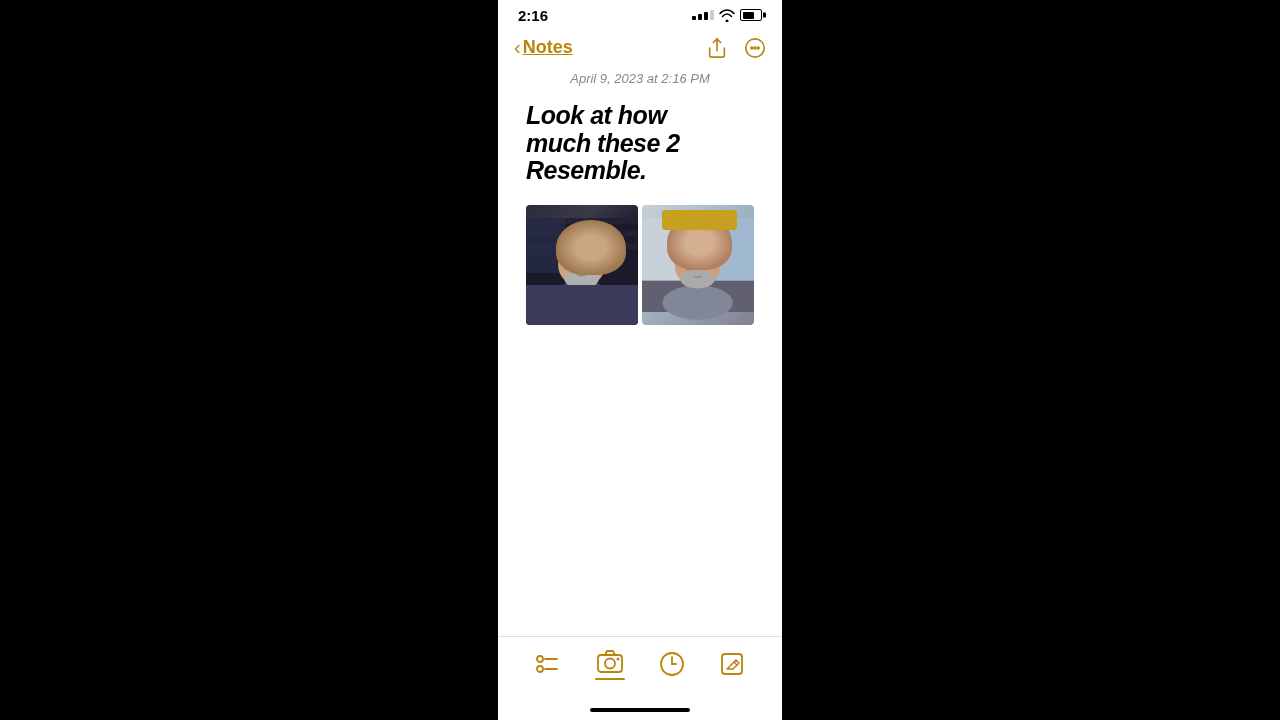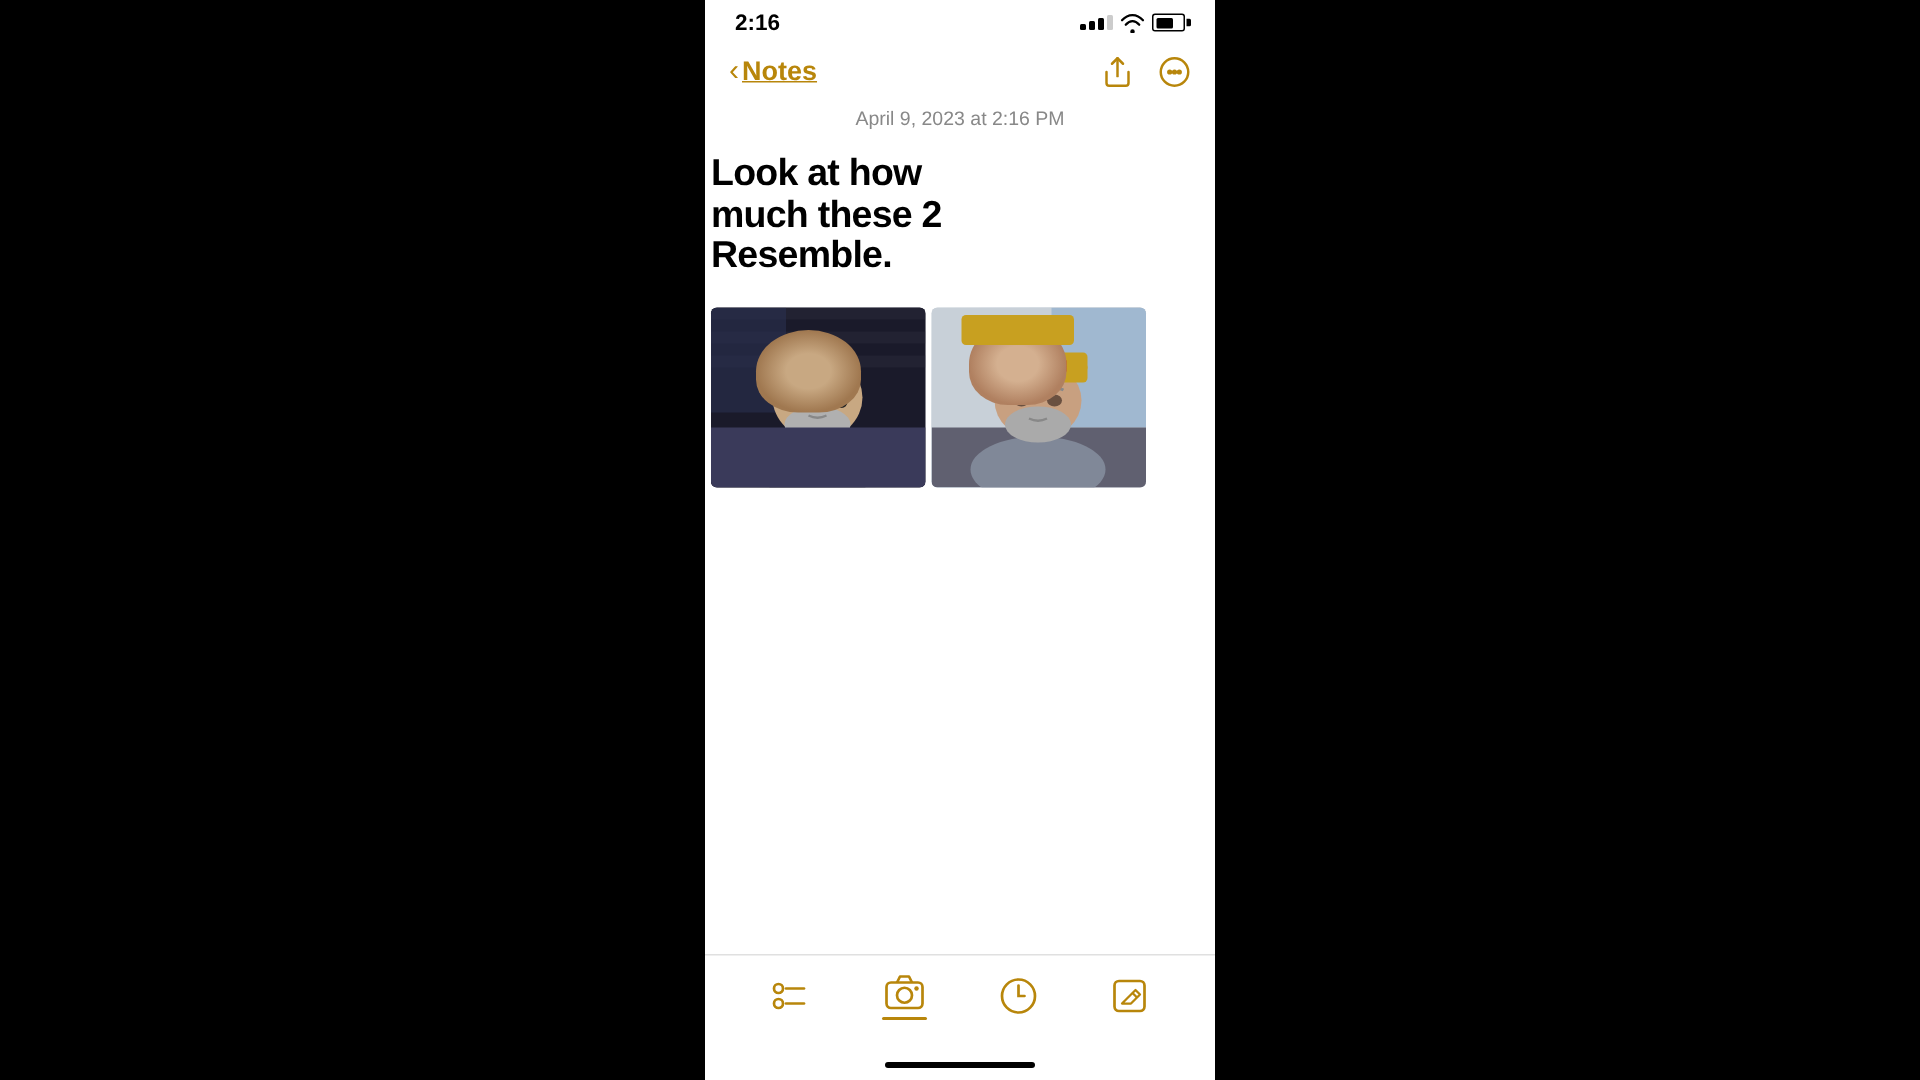--- a/index.html
+++ b/index.html
@@ -6,21 +6,21 @@
     body {
       width: 1280px;
       height: 720px;
       background: #000;
       display: flex;
       align-items: center;
       justify-content: center;
       font-family: -apple-system, 'SF Pro Display', 'Helvetica Neue', Arial, sans-serif;
     }
     .phone-frame {
-      width: 340px;
+      width: 284px;
       height: 720px;
       background: #fff;
       position: relative;
       display: flex;
       flex-direction: column;
       overflow: hidden;
     }
     
     .status-bar {
       display: flex;
@@ -107,23 +107,24 @@
       text-decoration: underline;
     }
     .nav-actions {
       display: flex;
       gap: 16px;
       align-items: center;
     }
     
     .content {
       flex: 1;
-      padding: 0 4px;
+      padding: 0 28px;
       overflow-y: auto;
       background: #fff;
+      font-style: italic;
     }
     .note-date {
       text-align: center;
       font-size: 13px;
       color: #888;
       margin-bottom: 16px;
       margin-top: 4px;
     }
     .note-title {
       font-size: 25px;

